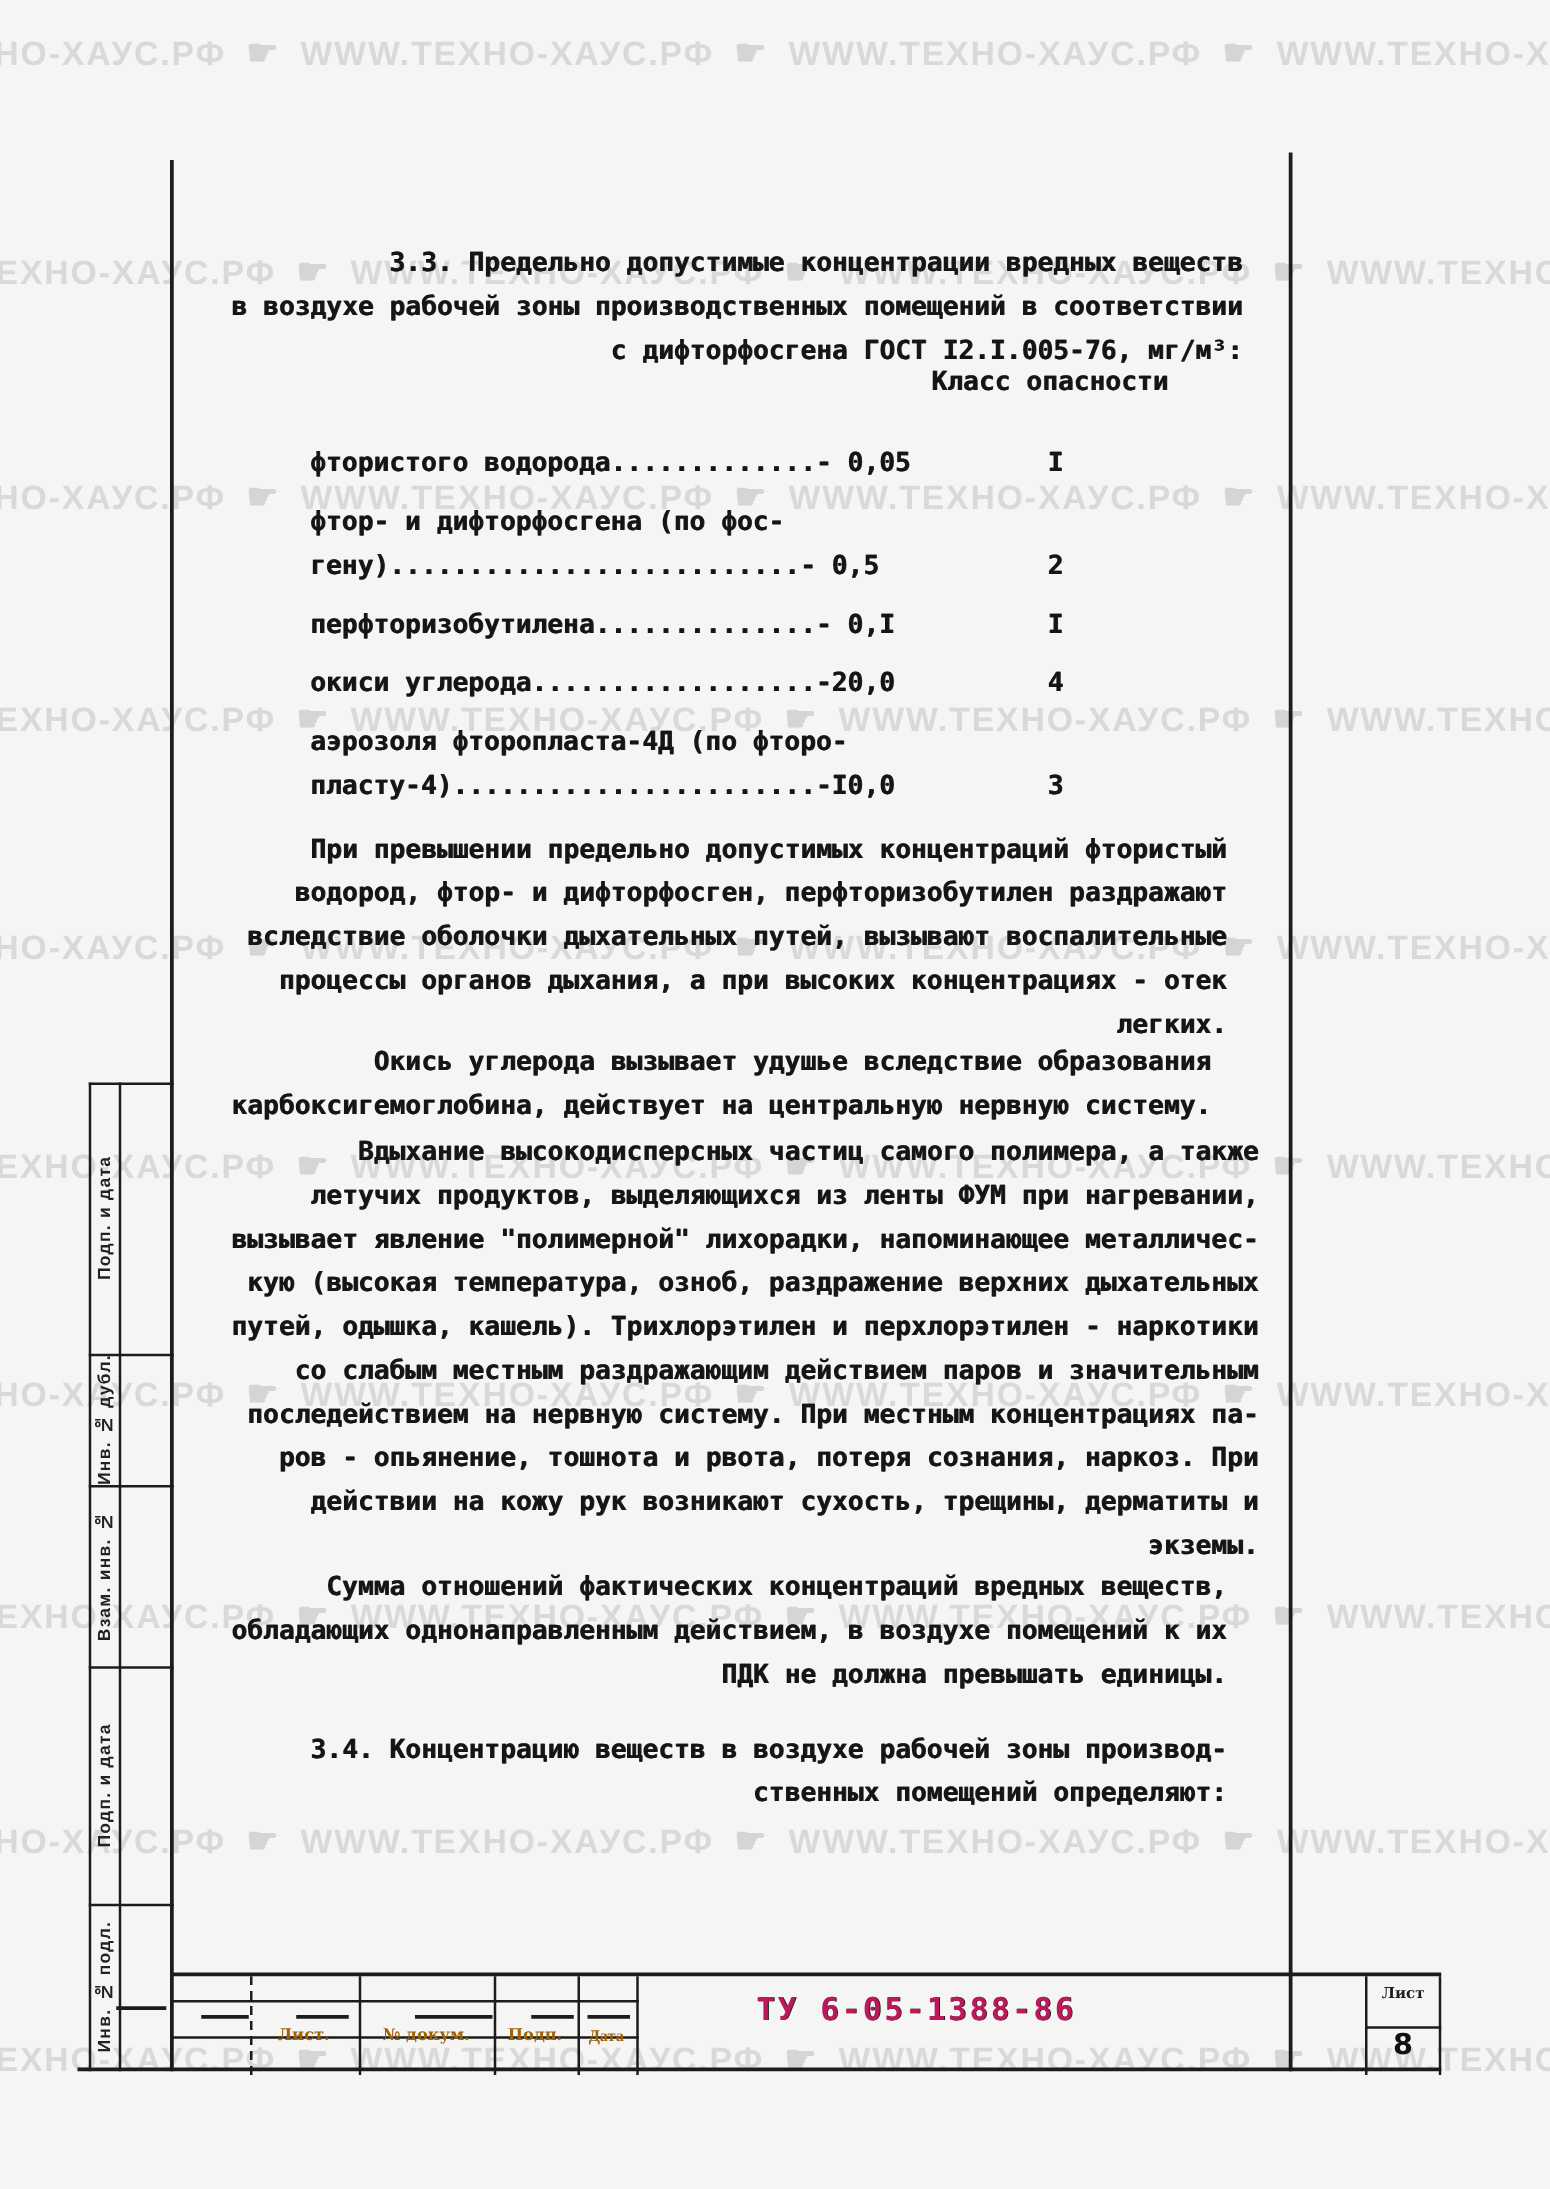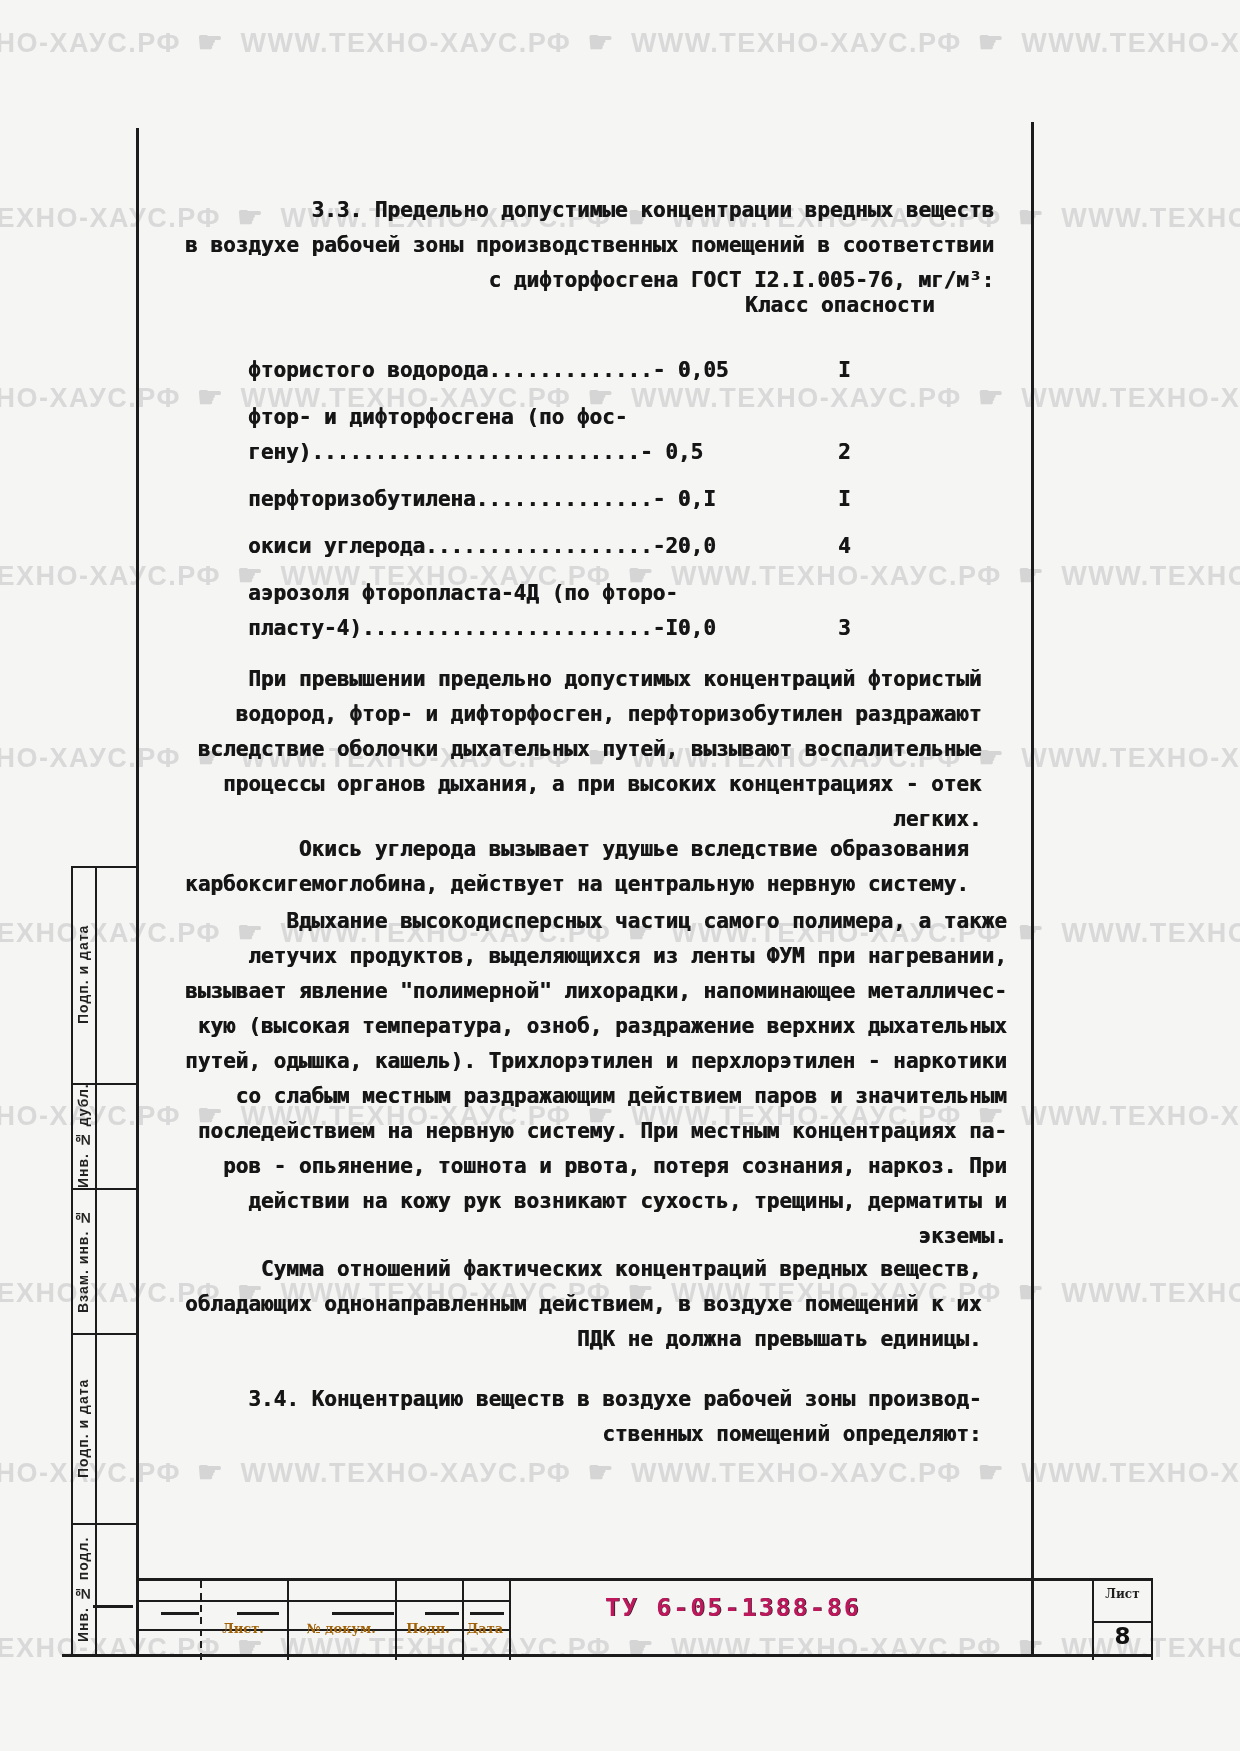--- a/index.html
+++ b/index.html
@@ -179,20 +179,20 @@
 
   <div class="dash-mark" style="left:24px;top:31px;width:38px;"></div>
   <div class="dash-mark" style="left:100px;top:31px;width:42px;"></div>
   <div class="dash-mark" style="left:195px;top:31px;width:62px;"></div>
   <div class="dash-mark" style="left:288px;top:31px;width:34px;"></div>
   <div class="dash-mark" style="left:333px;top:31px;width:34px;"></div>
 
   <div class="stamp-label" style="left:106px;">Лист.</div>
   <div class="stamp-label" style="left:204px;">№ докум.</div>
   <div class="stamp-label" style="left:291px;">Подп.</div>
-  <div class="stamp-label" style="left:348px;">Дата</div>
+  <div class="stamp-label" style="left:348px;font-family:Liberation Serif, serif;">Дата</div>
 
   <div id="doc-number">ТУ 6-05-1388-86</div>
   <div id="sheet-label">Лист</div>
   <div id="sheet-number">8</div>
 </div>
 
 <div class="dash-mark" style="left:93px;top:1605px;width:40px;"></div>
 
 </body></html>

